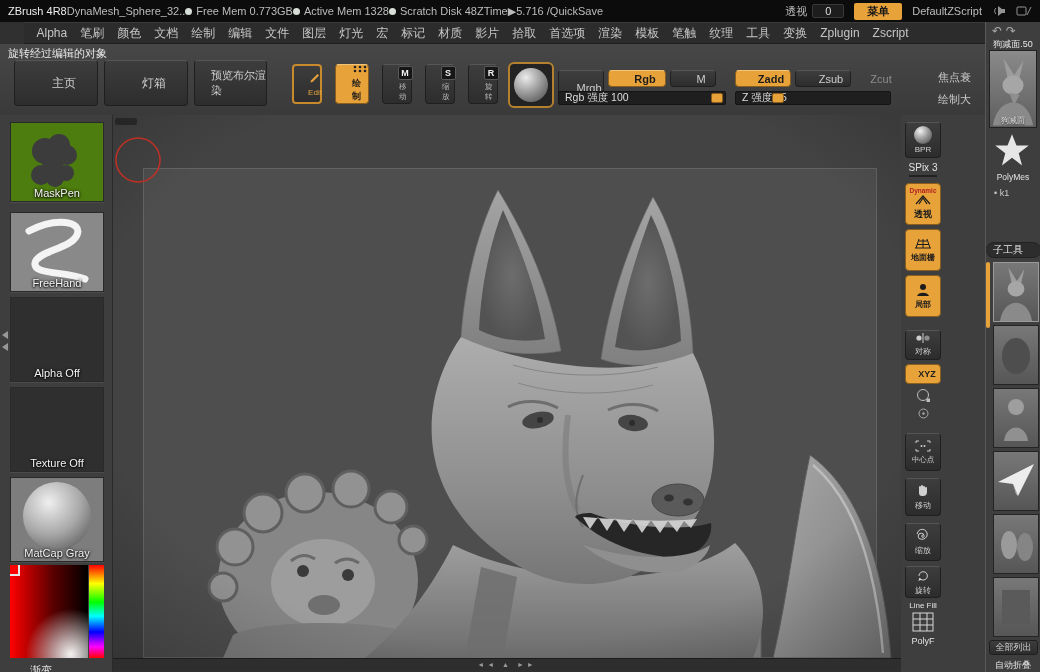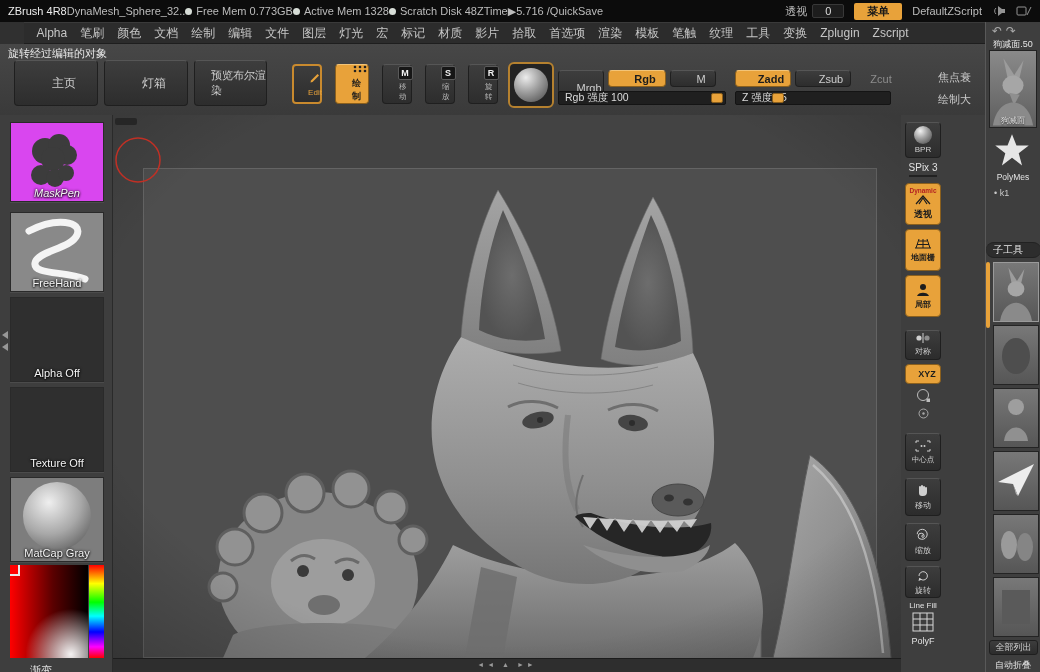--- a/index.html
+++ b/index.html
@@ -199,21 +199,21 @@
   <div class="slider" style="left:735px;top:47px;width:156px;height:14px;">
     <span>Z 强度 25</span>
     <span class="handle" style="left:36px;"></span>
   </div>
 
   <div class="shelf-side-label" style="top:26px;">焦点衰</div>
   <div class="shelf-side-label" style="top:48px;">绘制大</div>
 </div>
 
 <div id="lefttray">
-  <div class="thumb" style="top:7px;height:80px;background:#d946ef;font-style:italic;">
+  <div class="thumb" style="top:7px;height:80px;background:#4d7c0f;">
     <svg width="92" height="78">
       <g fill="#3c3c3c">
           <circle cx="34" cy="28" r="13"></circle>
           <circle cx="48" cy="22" r="11"></circle>
           <circle cx="56" cy="32" r="10"></circle>
           <circle cx="42" cy="36" r="12"></circle>
           <circle cx="30" cy="52" r="10"></circle>
           <circle cx="44" cy="55" r="9"></circle>
           <circle cx="55" cy="50" r="8"></circle>
         </g>

